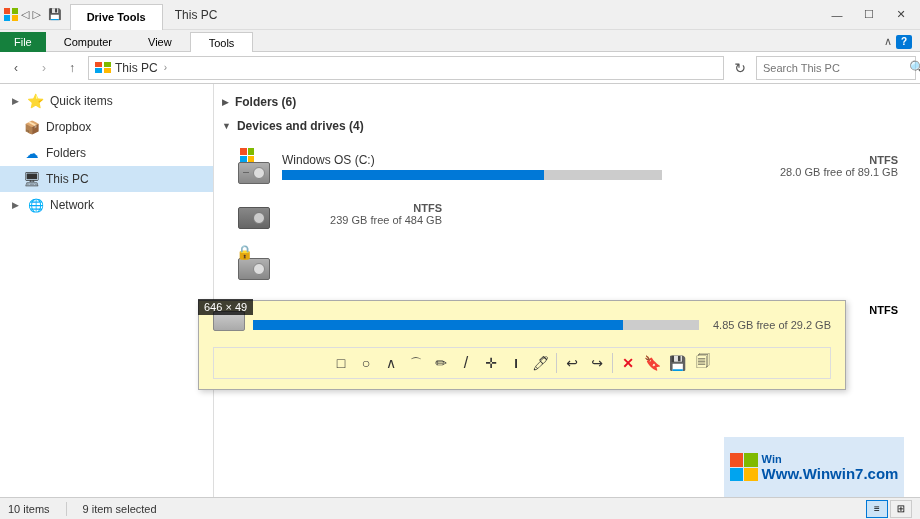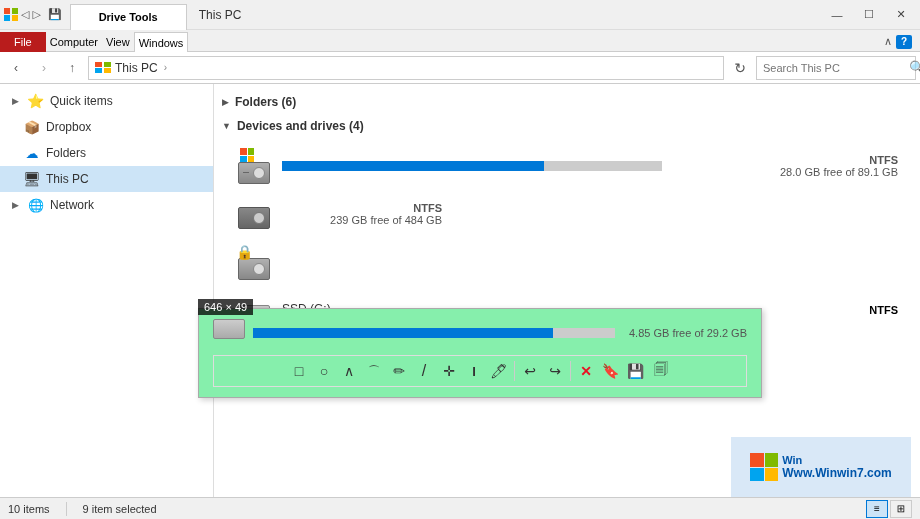--- a/index.html
+++ b/index.html
@@ -19,21 +19,21 @@
       display: flex;
       align-items: center;
       gap: 4px;
     }
     .titlebar-tabs {
       display: flex;
       align-items: flex-end;
       height: 30px;
     }
     .tab-active {
-      padding: 4px 28px;
+      padding: 4px 16px;
       font-size: 11px;
       color: #000;
       background: #fff;
       border: 1px solid #ccc;
       border-bottom: none;
       height: 26px;
       display: flex;
       align-items: center;
       font-weight: 600;
     }
@@ -59,35 +59,35 @@
       border: none;
     }
     .ribbon-tabs {
       display: flex;
       height: 22px;
       background: #f0f0f0;
       border-bottom: 1px solid #ccc;
       padding-top: 2px;
     }
     .ribbon-tab {
-      padding: 2px 4px;
+      padding: 2px 18px;
       font-size: 11px;
       cursor: pointer;
       height: 20px;
       display: flex;
       align-items: center;
     }
     .ribbon-tab.active {
       background: #fff;
       border: 1px solid #ccc;
       border-bottom: none;
       color: #000;
     }
     .ribbon-tab.blue-active {
-      background: #b91c1c;
+      background: #15803d;
       color: #fff;
       padding: 2px 14px;
     }
 
     
     .addressbar {
       height: 32px;
       background: #fff;
       display: flex;
       align-items: center;
@@ -285,27 +285,27 @@
       background: rgba(0,0,0,0.75);
       color: #fff;
       font-size: 11px;
       padding: 2px 6px;
       z-index: 100;
     }
 
     
     .annotation-popup {
       position: absolute;
-      top: 308px;
+      top: 300px;
       left: 198px;
-      background: #86efac;
+      background: #fef9c3;
       border: 1px solid #aaa;
       box-shadow: 2px 2px 6px rgba(0,0,0,0.2);
       z-index: 99;
-      width: 564px;
+      width: 648px;
       padding: 10px 14px;
     }
     .annotation-row {
       display: flex;
       align-items: center;
       gap: 4px;
       margin-bottom: 8px;
     }
     .tool-btn {
       width: 24px;
@@ -346,21 +346,21 @@
     .status-sep {
       width: 1px;
       height: 14px;
       background: #ccc;
     }
 
     
     .watermark {
       position: absolute;
       bottom: 22px;
-      right: 9px;
+      right: 16px;
       width: 180px;
       height: 60px;
       background: rgba(0,100,200,0.15);
       display: flex;
       align-items: center;
       justify-content: center;
       font-size: 11px;
       color: #0066aa;
       font-weight: bold;
       overflow: hidden;
@@ -395,21 +395,21 @@
       <button class="win-btn">—</button>
       <button class="win-btn">☐</button>
       <button class="win-btn close">✕</button>
     </div>
   </div>
 
   <div class="ribbon-tabs">
     <div class="ribbon-tab blue-active">File</div>
     <div class="ribbon-tab">Computer</div>
     <div class="ribbon-tab">View</div>
-    <div class="ribbon-tab active">Windows</div>
+    <div class="ribbon-tab active">Tools</div>
     <div style="flex:1;"></div>
     <div style="display:flex;align-items:center;padding-right:8px;gap:4px;">
       <span style="font-size:11px;color:#555;cursor:pointer;">∧</span>
       <div style="width:16px;height:14px;background:#0078d7;border-radius:2px;display:flex;align-items:center;justify-content:center;">
         <span style="color:#fff;font-size:10px;font-weight:bold;">?</span>
       </div>
     </div>
   </div>
 
   <div class="addressbar">
@@ -492,20 +492,21 @@
               </div>
               <div style="position:absolute;top:0;left:4px;display:grid;grid-template-columns:1fr 1fr;grid-template-rows:1fr 1fr;gap:1px;width:14px;height:14px;">
                 <div style="background:#f25022;"></div>
                 <div style="background:#7fba00;"></div>
                 <div style="background:#00a4ef;"></div>
                 <div style="background:#ffb900;"></div>
               </div>
             </div>
           </div>
           <div class="drive-info">
+            <div class="drive-name">Windows OS (C:)</div>
             <div class="progress-bar-bg">
               <div class="progress-bar-fill" style="width:69%;"></div>
             </div>
           </div>
           <div class="drive-stats">
             <div style="font-size:11px;font-weight:600;">NTFS</div>
             <div>28.0 GB free of 89.1 GB</div>
           </div>
         </div>
 
@@ -597,21 +598,21 @@
     <div style="display:flex;flex-direction:column;align-items:center;padding:4px;">
       <div style="display:flex;align-items:center;gap:4px;">
         <div style="width:28px;height:28px;display:grid;grid-template-columns:1fr 1fr;grid-template-rows:1fr 1fr;gap:1px;">
           <div style="background:#f25022;"></div>
           <div style="background:#7fba00;"></div>
           <div style="background:#00a4ef;"></div>
           <div style="background:#ffb900;"></div>
         </div>
         <div style="font-size:11px;color:#0055aa;font-weight:bold;">
           <div>Win</div>
-          <div style="font-size:12px;">Www.Winwin7.com</div>
+          <div style="font-size:15px;">Www.Winwin7.com</div>
         </div>
       </div>
     </div>
   </div>
 
   <div class="statusbar">
     <span>10 items</span>
     <div class="status-sep"></div>
     <span>9 item selected</span>
     <div style="flex:1;"></div>

